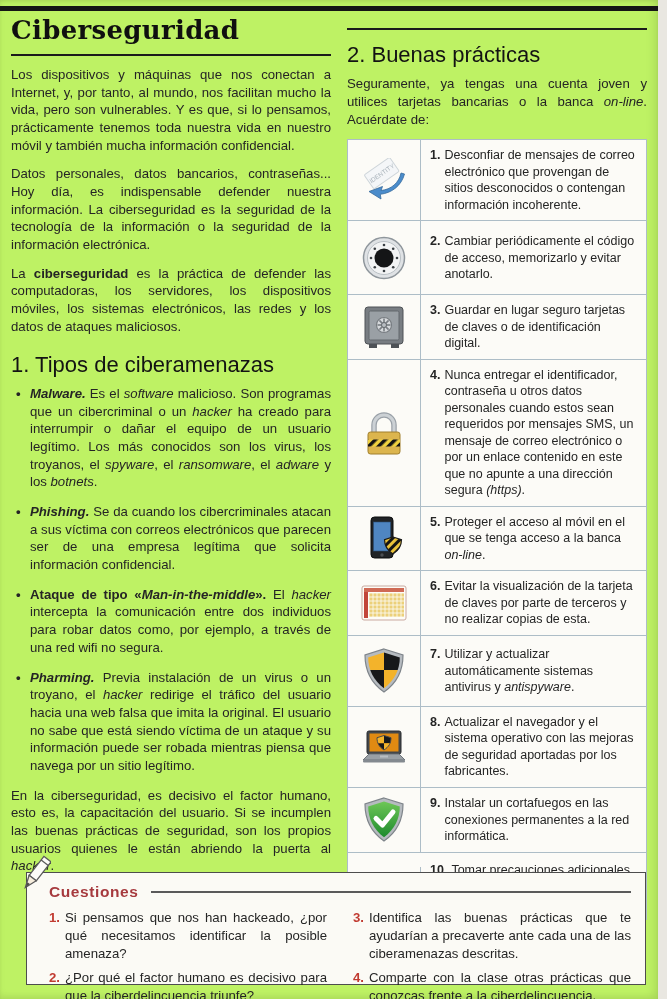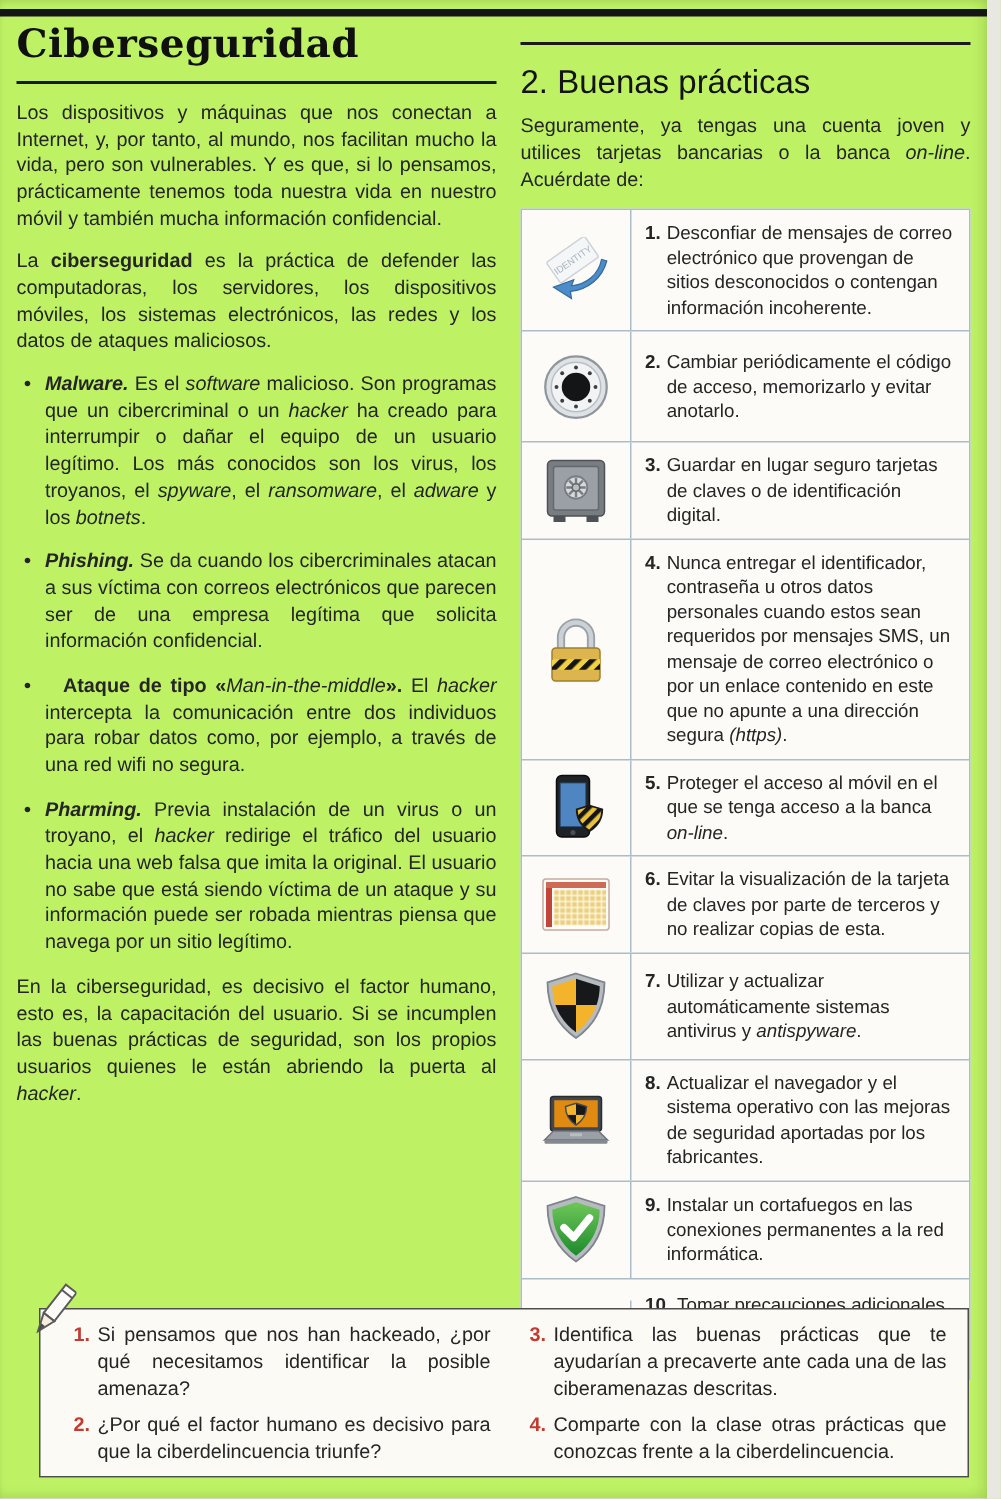--- a/index.html
+++ b/index.html
@@ -64,27 +64,29 @@
 <div class="page">
   <div class="top-rule"></div>
 
   <div class="content">
 
     <div class="col-left">
       <div class="title-block">
         <h1 class="title">Ciberseguridad</h1>
       </div>
       <p class="para">Los dispositivos y máquinas que nos conectan a Internet, y, por tanto, al mundo, nos facilitan mucho la vida, pero son vulnerables. Y es que, si lo pensamos, prácticamente tenemos toda nuestra vida en nuestro móvil y también mucha información confidencial.</p>
+      <p class="para">Datos personales, datos bancarios, contraseñas... Hoy día, es indispensable defender nuestra información. La ciberseguridad es la seguridad de la tecnología de la información o la seguridad de la información electrónica.</p>
       <p class="para spaced"><span>La </span><span style="font-weight: 700;">ciberseguridad</span><span> es la práctica de defender las computadoras, los servidores, los dispositivos móviles, los sistemas electrónicos, las redes y los datos de ataques maliciosos.</span></p>
 
+      <h2 class="section">1. Tipos de ciberamenazas</h2>
 
       <ul class="bullets">
         <li><span style="font-weight: 700; font-style: italic;">Malware.</span><span> Es el </span><span style="font-style: italic;">software</span><span> malicioso. Son programas que un cibercriminal o un </span><span style="font-style: italic;">hacker</span><span> ha creado para interrumpir o dañar el equipo de un usuario legítimo. Los más conocidos son los virus, los troyanos, el </span><span style="font-style: italic;">spyware</span><span>, el </span><span style="font-style: italic;">ransomware</span><span>, el </span><span style="font-style: italic;">adware</span><span> y los </span><span style="font-style: italic;">botnets</span><span>.</span></li>
         <li><span style="font-weight: 700; font-style: italic;">Phishing.</span><span> Se da cuando los cibercriminales atacan a sus víctima con correos electrónicos que parecen ser de una empresa legítima que solicita información confidencial.</span></li>
-        <li><span style="font-weight: 700; margin-left: 12px;">Ataque de tipo «</span><span style="font-weight: 400; font-style: italic;">Man-in-the-middle</span><span style="font-weight: 700;">».</span><span> El </span><span style="font-style: italic;">hacker</span><span> intercepta la comunicación entre dos individuos para robar datos como, por ejemplo, a través de una red wifi no segura.</span></li>
+        <li><span style="font-weight: 700;">Ataque de tipo «</span><span style="font-weight: 700; font-style: italic;">Man-in-the-middle</span><span style="font-weight: 700;">».</span><span> El </span><span style="font-style: italic;">hacker</span><span> intercepta la comunicación entre dos individuos para robar datos como, por ejemplo, a través de una red wifi no segura.</span></li>
         <li><span style="font-weight: 700; font-style: italic;">Pharming.</span><span> Previa instalación de un virus o un troyano, el </span><span style="font-style: italic;">hacker</span><span> redirige el tráfico del usuario hacia una web falsa que imita la original. El usuario no sabe que está siendo víctima de un ataque y su información puede ser robada mientras piensa que navega por un sitio legítimo.</span></li>
       </ul>
 
       <p class="para"><span>En la ciberseguridad, es decisivo el factor humano, esto es, la capacitación del usuario. Si se incumplen las buenas prácticas de seguridad, son los propios usuarios quienes le están abriendo la puerta al </span><span style="font-style: italic;">hacker</span><span>.</span></p>
     </div>
 
     <div class="col-right">
       <div class="right-rule"></div>
       <h2 class="section">2. Buenas prácticas</h2>
       <p class="para"><span>Seguramente, ya tengas una cuenta joven y utilices tarjetas bancarias o la banca </span><span style="font-style: italic;">on-line</span><span>. Acuérdate de:</span></p>
@@ -335,20 +337,24 @@
     <span class="pencil">
       <svg width="30" height="42" viewBox="0 0 30 42">
         <g transform="rotate(38 15 20)">
           <rect x="11" y="2" width="9" height="24" fill="#fcfbf7" stroke="#5a5a5a" stroke-width="1.3"></rect>
           <line x1="11" y1="6.5" x2="20" y2="6.5" stroke="#5a5a5a" stroke-width="1.3"></line>
           <path d="M11 26 L15.5 38 L20 26 Z" fill="#f7eedd" stroke="#5a5a5a" stroke-width="1.3"></path>
           <path d="M14 32.5 L15.5 38 L17 32.5 Z" fill="#4a4a4a"></path>
         </g>
       </svg>
     </span>
+    <div class="q-head">
+      <span class="q-title">Cuestiones</span>
+      <span class="q-rule"></span>
+    </div>
     <div class="q-grid">
       <div class="q-item">
         <span class="qnum">1.</span>
         <span>Si pensamos que nos han hackeado, ¿por qué necesitamos identificar la posible amenaza?</span>
       </div>
       <div class="q-item">
         <span class="qnum">3.</span>
         <span>Identifica las buenas prácticas que te ayudarían a precaverte ante cada una de las ciberamenazas descritas.</span>
       </div>
       <div class="q-item">

